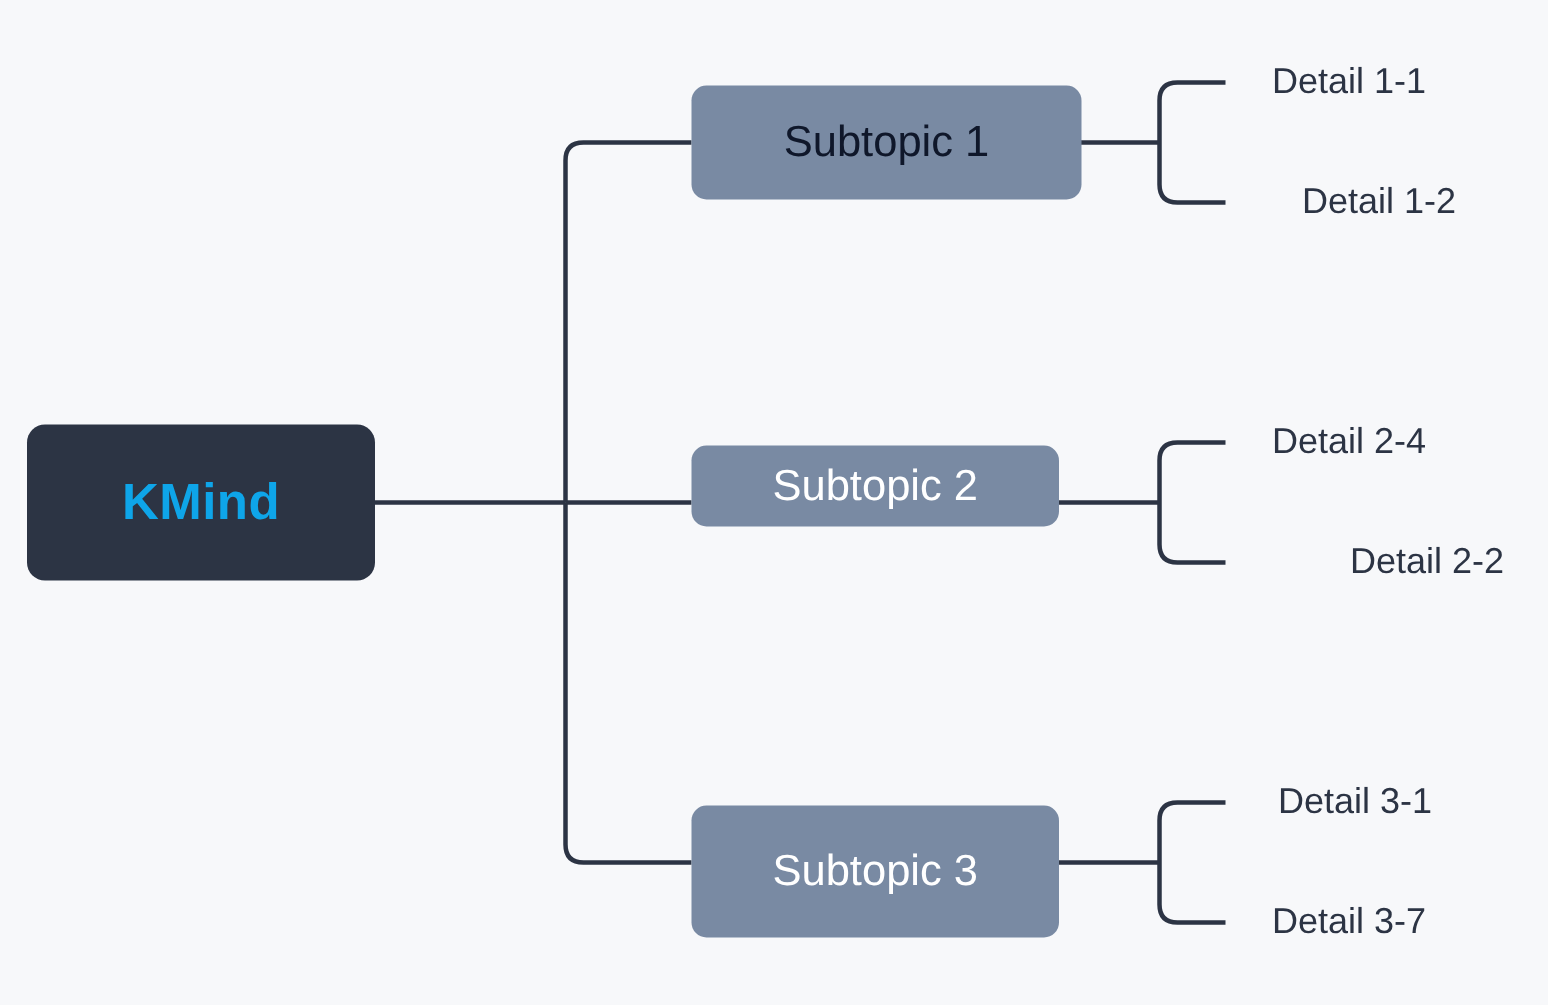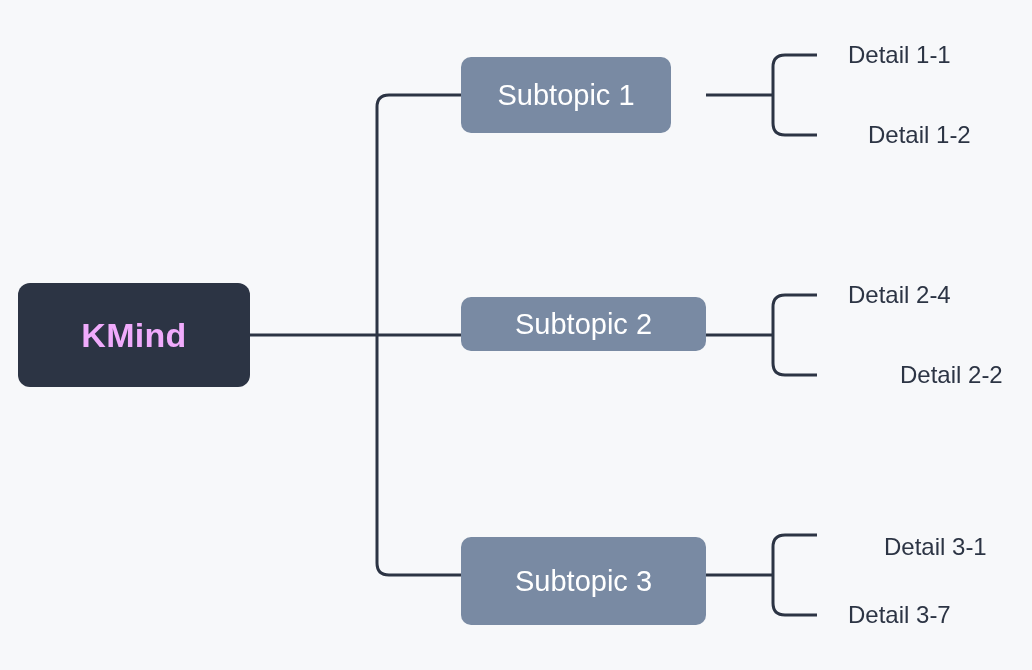--- a/index.html
+++ b/index.html
@@ -69,37 +69,37 @@
       <path d="M 377 335 V 563 Q 377 575 389 575 H 461" fill="none" stroke="#2c3444" stroke-width="3" stroke-linecap="butt"></path>
       <path d="M 377 335 H 461" fill="none" stroke="#2c3444" stroke-width="3" stroke-linecap="butt"></path>
       <path d="M 706 95 H 773" fill="none" stroke="#2c3444" stroke-width="3" stroke-linecap="butt"></path>
       <path d="M 817 55 H 785 Q 773 55 773 67 V 123 Q 773 135 785 135 H 817" fill="none" stroke="#2c3444" stroke-width="3" stroke-linecap="butt"></path>
       <path d="M 706 335 H 773" fill="none" stroke="#2c3444" stroke-width="3" stroke-linecap="butt"></path>
       <path d="M 817 295 H 785 Q 773 295 773 307 V 363 Q 773 375 785 375 H 817" fill="none" stroke="#2c3444" stroke-width="3" stroke-linecap="butt"></path>
       <path d="M 706 575 H 773" fill="none" stroke="#2c3444" stroke-width="3" stroke-linecap="butt"></path>
       <path d="M 817 535 H 785 Q 773 535 773 547 V 603 Q 773 615 785 615 H 817" fill="none" stroke="#2c3444" stroke-width="3" stroke-linecap="butt"></path>
     </svg>
 
-  <div class="node root" style="left: 18px; top: 283px; width: 232px; height: 104px; background: rgb(44, 52, 68); color: #f0abfc;">
+  <div class="node root" style="left: 18px; top: 283px; width: 232px; height: 104px; background: rgb(44, 52, 68); color: #0ea5e9;">
     <span>KMind</span>
   </div>
 
   <div id="branch-nodes">
-      <div class="node subtopic" style="left: 461px; top: 57px; width: 210px; height: 76px; background: rgb(121, 138, 163); color: #ffffff;">
+      <div class="node subtopic" style="left: 461px; top: 57px; width: 260px; height: 76px; background: rgb(121, 138, 163); color: #0f172a;">
         <span>Subtopic 1</span>
       </div>
       <div class="node subtopic" style="left: 461px; top: 297px; width: 245px; height: 54px; background: rgb(121, 138, 163); color: rgb(255, 255, 255);">
         <span>Subtopic 2</span>
       </div>
       <div class="node subtopic" style="left: 461px; top: 537px; width: 245px; height: 88px; background: rgb(121, 138, 163); color: rgb(255, 255, 255);">
         <span>Subtopic 3</span>
       </div>
     </div>
   <div id="detail-labels">
       <div class="detail-label" style="left: 848px; top: 55px; transform: translateY(-50%);">Detail 1-1</div>
       <div class="detail-label" style="left: 868px; top: 135px; transform: translateY(-50%);">Detail 1-2</div>
       <div class="detail-label" style="left: 848px; top: 295px; transform: translateY(-50%);">Detail 2-4</div>
       <div class="detail-label" style="left: 900px; top: 375px; transform: translateY(-50%);">Detail 2-2</div>
-      <div class="detail-label" style="left: 884px; top: 535px; transform: translateY(-50%); margin-top: 12px;">Detail 3-1</div>
+      <div class="detail-label" style="left: 852px; top: 535px; transform: translateY(-50%);">Detail 3-1</div>
       <div class="detail-label" style="left: 848px; top: 615px; transform: translateY(-50%);">Detail 3-7</div>
     </div>
 
 </div>
 
 </body></html>

